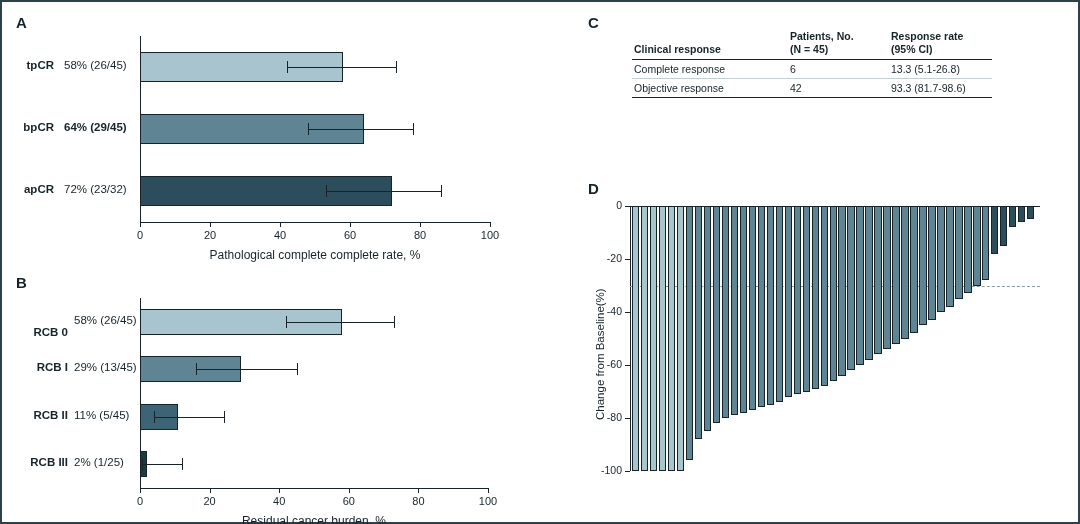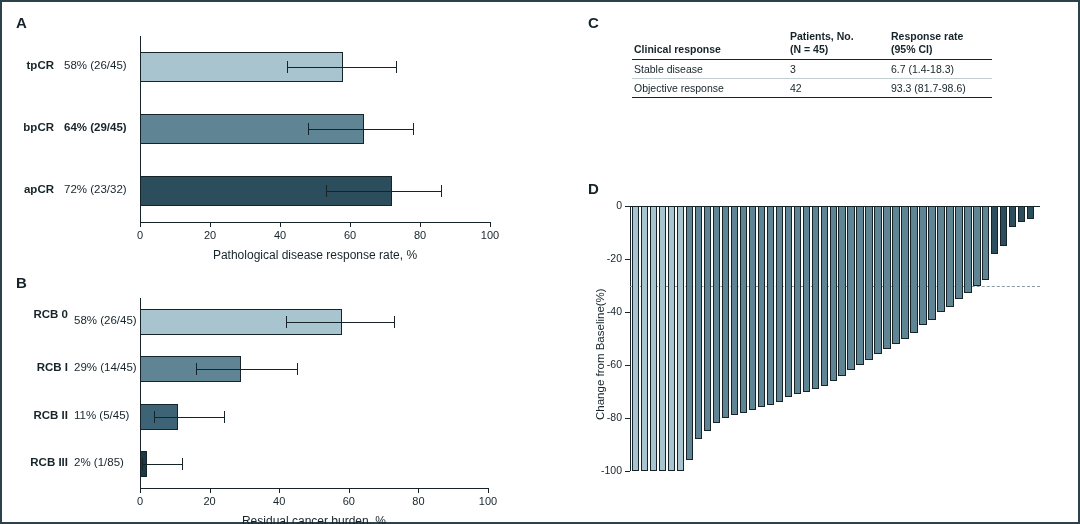--- a/index.html
+++ b/index.html
@@ -156,21 +156,21 @@
       <div class="tick" style="left: 208px; top: 220px;"></div>
       <div class="ticklabel" style="left: 188px; top: 227px;">20</div>
       <div class="tick" style="left: 278px; top: 220px;"></div>
       <div class="ticklabel" style="left: 258px; top: 227px;">40</div>
       <div class="tick" style="left: 348px; top: 220px;"></div>
       <div class="ticklabel" style="left: 328px; top: 227px;">60</div>
       <div class="tick" style="left: 418px; top: 220px;"></div>
       <div class="ticklabel" style="left: 398px; top: 227px;">80</div>
       <div class="tick" style="left: 488px; top: 220px;"></div>
       <div class="ticklabel" style="left: 468px; top: 227px;">100</div>
-      <div class="axis-title" style="left: 78px; top: 246px; width: 470px;">Pathological disease response rate, %</div>
+      <div class="axis-title" style="left: 78px; top: 246px; width: 470px;">Pathological complete complete rate, %</div>
       <div class="cat-label" style="left: 4px; top: 57px; width: 48px;">tpCR</div>
       <div class="cat-value" style="left: 62px; top: 57px;">58% (26/45)</div>
       <div class="hbar" style="left: 138px; top: 50px; width: 203px; height: 30px; background: rgb(168, 196, 207);"></div>
       <div class="errbar" style="left: 285px; top: 65px; width: 108.5px;"></div>
       <div class="errcap" style="left: 285px; top: 59px; height: 12px;"></div>
       <div class="errcap" style="left: 393.5px; top: 59px; height: 12px;"></div>
       <div class="cat-label" style="left: 4px; top: 119px; width: 48px;">bpCR</div>
       <div class="cat-value" style="left: 62px; top: 119px; font-weight: bold;">64% (29/45)</div>
       <div class="hbar" style="left: 138px; top: 112px; width: 224px; height: 30px; background: rgb(95, 132, 148);"></div>
       <div class="errbar" style="left: 306px; top: 127px; width: 105px;"></div>
@@ -194,40 +194,40 @@
       <div class="ticklabel" style="left: 187.6px; top: 493px;">20</div>
       <div class="tick" style="left: 277.2px; top: 486px;"></div>
       <div class="ticklabel" style="left: 257.2px; top: 493px;">40</div>
       <div class="tick" style="left: 346.8px; top: 486px;"></div>
       <div class="ticklabel" style="left: 326.8px; top: 493px;">60</div>
       <div class="tick" style="left: 416.4px; top: 486px;"></div>
       <div class="ticklabel" style="left: 396.4px; top: 493px;">80</div>
       <div class="tick" style="left: 486px; top: 486px;"></div>
       <div class="ticklabel" style="left: 466px; top: 493px;">100</div>
       <div class="axis-title" style="left: 78px; top: 512px; width: 468px;">Residual cancer burden, %</div>
-      <div class="cat-label" style="left: 4px; top: 306px; width: 62px;">RCB 0</div>
+      <div class="cat-label" style="left: 4px; top: 324px; width: 62px;">RCB 0</div>
       <div class="cat-value" style="left: 72px; top: 311.75px;">58% (26/45)</div>
       <div class="hbar" style="left: 138px; top: 306.75px; width: 201.84px; height: 26px; background: rgb(168, 196, 207);"></div>
       <div class="errbar" style="left: 284.16px; top: 319.75px; width: 107.88px;"></div>
       <div class="errcap" style="left: 284.16px; top: 313.75px; height: 12px;"></div>
       <div class="errcap" style="left: 392.04px; top: 313.75px; height: 12px;"></div>
       <div class="cat-label" style="left: 4px; top: 359.25px; width: 62px;">RCB I</div>
-      <div class="cat-value" style="left: 72px; top: 359.25px;">29% (14/45)</div>
+      <div class="cat-value" style="left: 72px; top: 359.25px;">29% (13/45)</div>
       <div class="hbar" style="left: 138px; top: 354.25px; width: 100.92px; height: 26px; background: rgb(95, 132, 148);"></div>
       <div class="errbar" style="left: 193.68px; top: 367.25px; width: 100.92px;"></div>
       <div class="errcap" style="left: 193.68px; top: 361.25px; height: 12px;"></div>
       <div class="errcap" style="left: 294.6px; top: 361.25px; height: 12px;"></div>
       <div class="cat-label" style="left: 4px; top: 406.75px; width: 62px;">RCB II</div>
       <div class="cat-value" style="left: 72px; top: 406.75px;">11% (5/45)</div>
       <div class="hbar" style="left: 138px; top: 401.75px; width: 38.28px; height: 26px; background: rgb(61, 100, 118);"></div>
       <div class="errbar" style="left: 151.92px; top: 414.75px; width: 69.6px;"></div>
       <div class="errcap" style="left: 151.92px; top: 408.75px; height: 12px;"></div>
       <div class="errcap" style="left: 221.52px; top: 408.75px; height: 12px;"></div>
       <div class="cat-label" style="left: 4px; top: 454.25px; width: 62px;">RCB III</div>
-      <div class="cat-value" style="left: 72px; top: 454.25px;">2% (1/85)</div>
+      <div class="cat-value" style="left: 72px; top: 454.25px;">2% (1/25)</div>
       <div class="hbar" style="left: 138px; top: 449.25px; width: 6.96px; height: 26px; background: rgb(29, 59, 71);"></div>
       <div class="errbar" style="left: 139.74px; top: 462.25px; width: 40.02px;"></div>
       <div class="errcap" style="left: 139.74px; top: 456.25px; height: 12px;"></div>
       <div class="errcap" style="left: 179.76px; top: 456.25px; height: 12px;"></div>
     </div>
 
   <div class="panel-letter" style="left:586px;top:12px;">C</div>
   <table id="panelC-table">
     <thead>
       <tr>
@@ -237,23 +237,23 @@
           <span>(N = 45)</span>
         </th>
         <th>
           <span>Response rate</span><br>
           <span>(95% CI)</span>
         </th>
       </tr>
     </thead>
     <tbody id="panelC-body">
         <tr>
-          <td>Stable disease</td>
-          <td>3</td>
-          <td>6.7 (1.4-18.3)</td>
+          <td>Complete response</td>
+          <td>6</td>
+          <td>13.3 (5.1-26.8)</td>
         </tr>
         <tr>
           <td>Objective response</td>
           <td>42</td>
           <td>93.3 (81.7-98.6)</td>
         </tr>
       </tbody>
   </table>
 
   <div class="panel-letter" style="left:586px;top:178px;">D</div>

